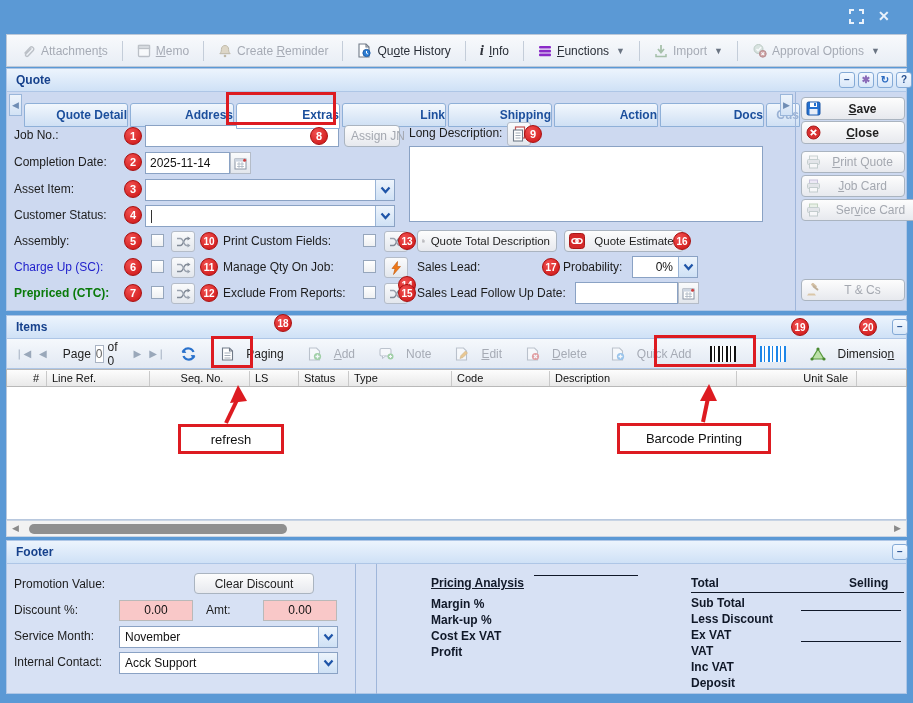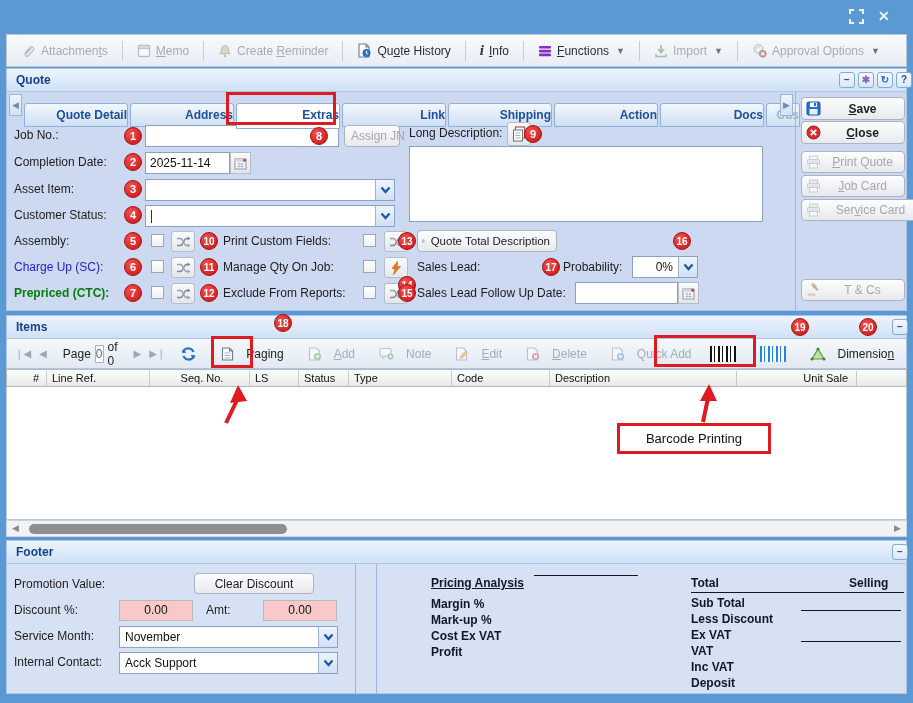--- a/index.html
+++ b/index.html
@@ -364,20 +364,28 @@
     </span>
     <div class="fld" style="left:402px; top:54px; width:354px; height:76px;"></div>
 
     <div class="btn" style="position:absolute; left:410px; top:138px; width:140px; height:22px;">
       <svg width="13" height="14" viewBox="0 0 13 14" style="margin-left:4px;">
           <path d="M1.5,1 h7 l3,3 v9 h-10z" fill="#fff" stroke="#30343c" stroke-width="1.1"></path>
           <path d="M3.5,5 h6 M3.5,7.5 h6 M3.5,10 h6" stroke="#30343c" stroke-width="1"></path>
         </svg>
       <span class="blbl" style="font-size:11.5px;">Quote Total Description</span>
     </div>
+    <div class="btn" style="position:absolute; left:557px; top:138px; width:120px; height:22px;">
+      <svg width="16" height="16" viewBox="0 0 16 16" style="margin-left:4px;">
+          <rect x="0.5" y="0.5" width="15" height="15" rx="3" fill="#d42828" stroke="#a81818"></rect>
+          <ellipse cx="6" cy="8" rx="3.1" ry="2.4" fill="none" stroke="#fff" stroke-width="1.4"></ellipse>
+          <ellipse cx="10" cy="8" rx="3.1" ry="2.4" fill="none" stroke="#fff" stroke-width="1.4"></ellipse>
+        </svg>
+      <span class="blbl" style="font-size:11.5px;">Quote Estimate</span>
+    </div>
 
     <span class="lbl" style="left:410px; top:168px;">Sales Lead:</span>
     <span class="lbl" style="left:556px; top:168px;">Probability:</span>
     <div class="sel" style="left:625px; top:164px; width:66px; height:22px;">
       <span class="val" style="left:auto; right:24px;">0%</span>
       <span class="chev">
           <svg width="11" height="8" viewBox="0 0 11 8">
             <path d="M1.5,1.5 L5.5,6 L9.5,1.5" stroke="#1f55a8" stroke-width="2.2" fill="none"></path>
           </svg>
         </span>
@@ -586,20 +594,23 @@
   <div class="redrect" style="left:211px; top:336px; width:42px; height:32px;"></div>
   <div class="redrect" style="left:654px; top:335px; width:102px; height:32px;"></div>
 
   <svg class="ovl">
     <line x1="226" y1="423" x2="238" y2="398" stroke="#dd1b21" stroke-width="4"></line>
     <polygon points="230,403 247,401 238,385" fill="#dd1b21"></polygon>
     <line x1="703" y1="422" x2="708" y2="398" stroke="#dd1b21" stroke-width="4"></line>
     <polygon points="700,401 717,401 709,384" fill="#dd1b21"></polygon>
   </svg>
 
+  <div class="annbox" style="left:178px; top:424px; width:106px; height:30px; line-height:25px;">
+    <span>refresh</span>
+  </div>
   <div class="annbox" style="left:617px; top:423px; width:154px; height:31px; line-height:26px;">
     <span>Barcode Printing</span>
   </div>
 
   <span class="badge" style="left:124px; top:127px;">1</span>
   <span class="badge" style="left:124px; top:153px;">2</span>
   <span class="badge" style="left:124px; top:180px;">3</span>
   <span class="badge" style="left:124px; top:206px;">4</span>
   <span class="badge" style="left:124px; top:232px;">5</span>
   <span class="badge" style="left:124px; top:258px;">6</span>

